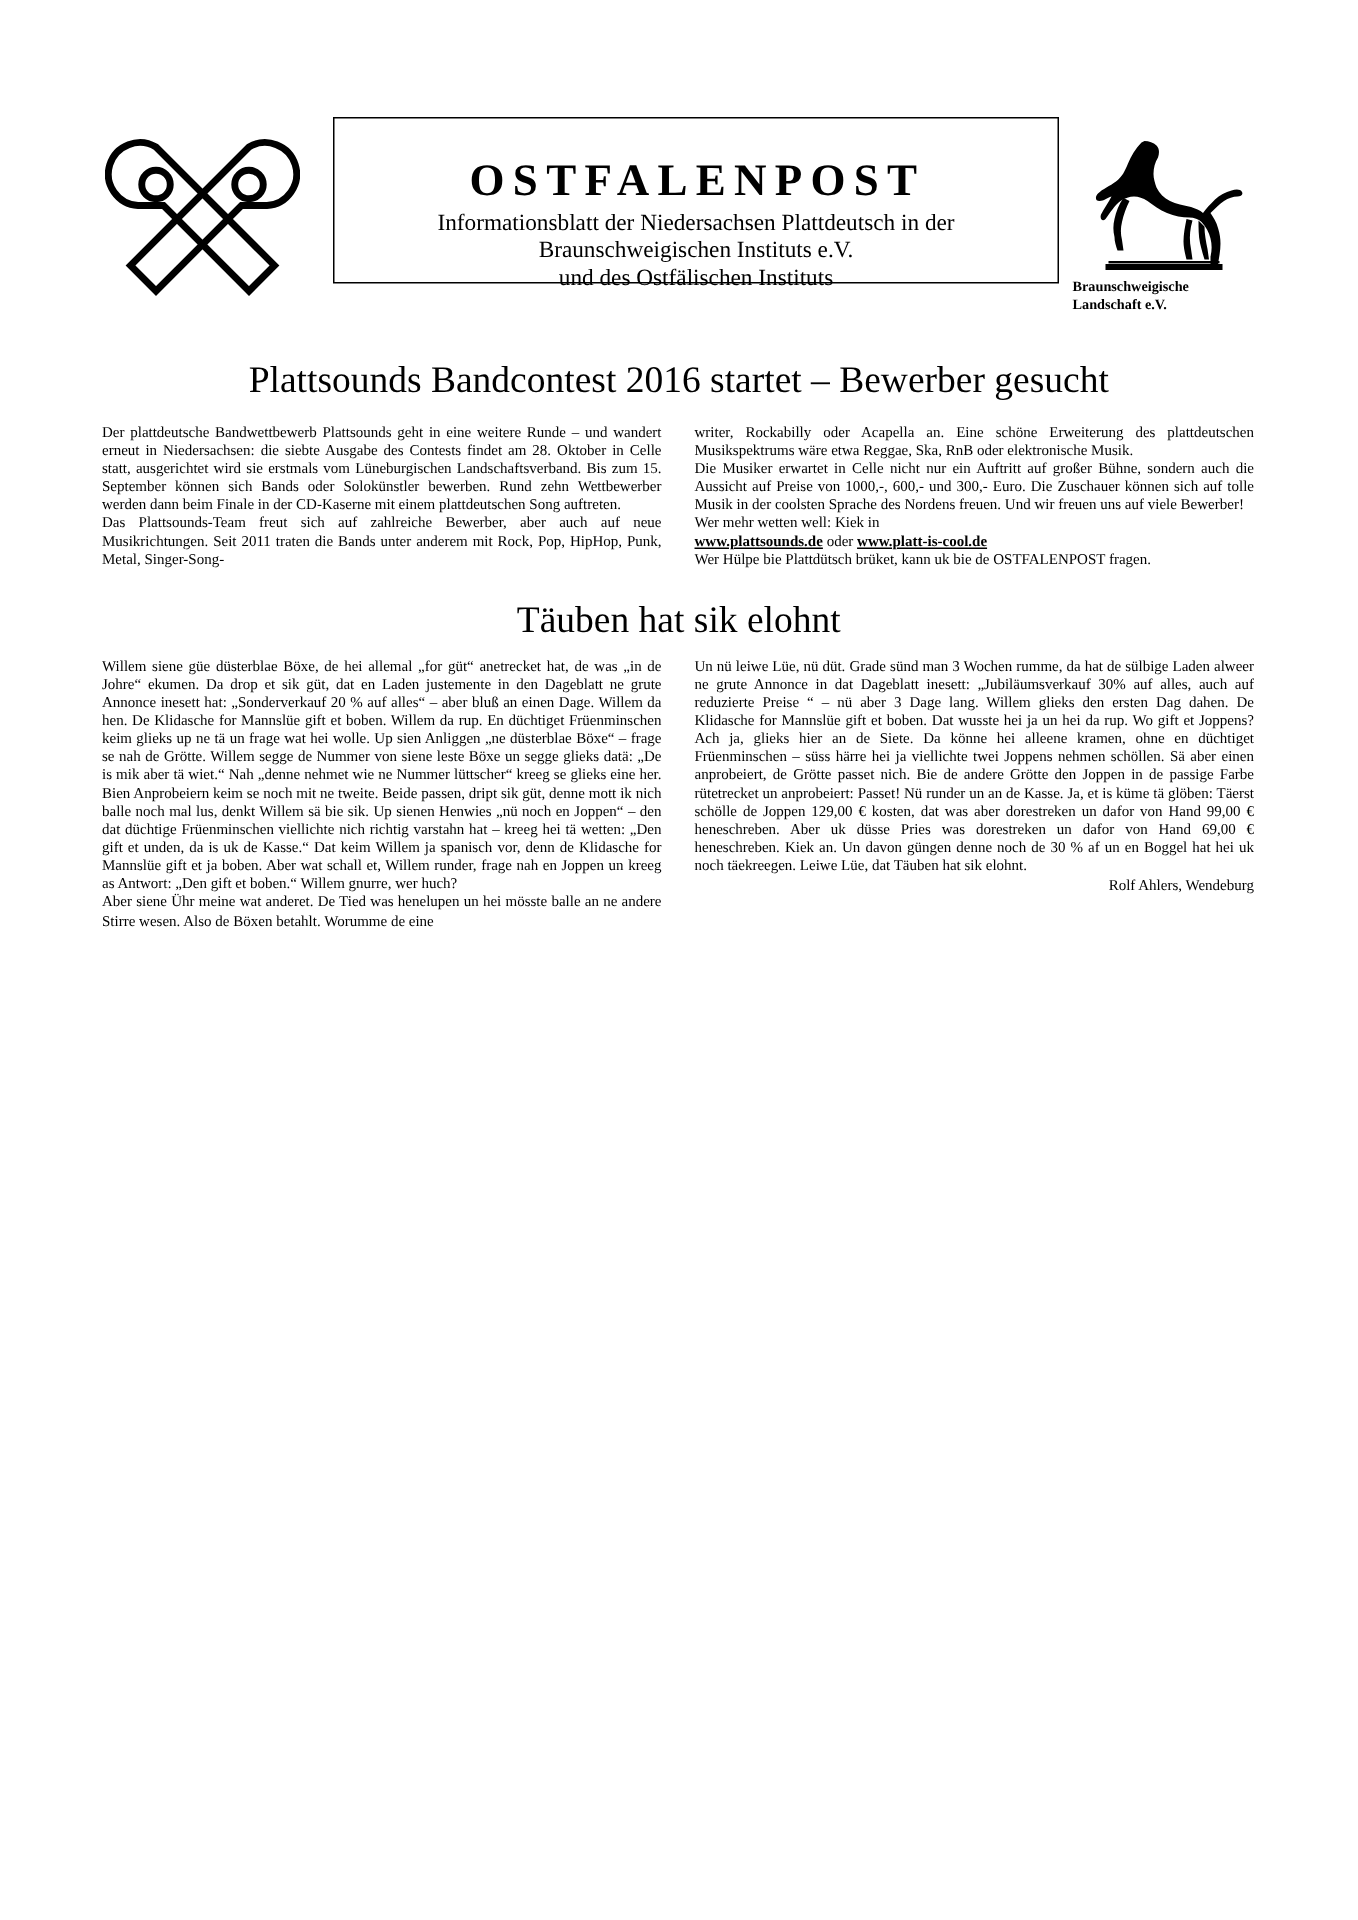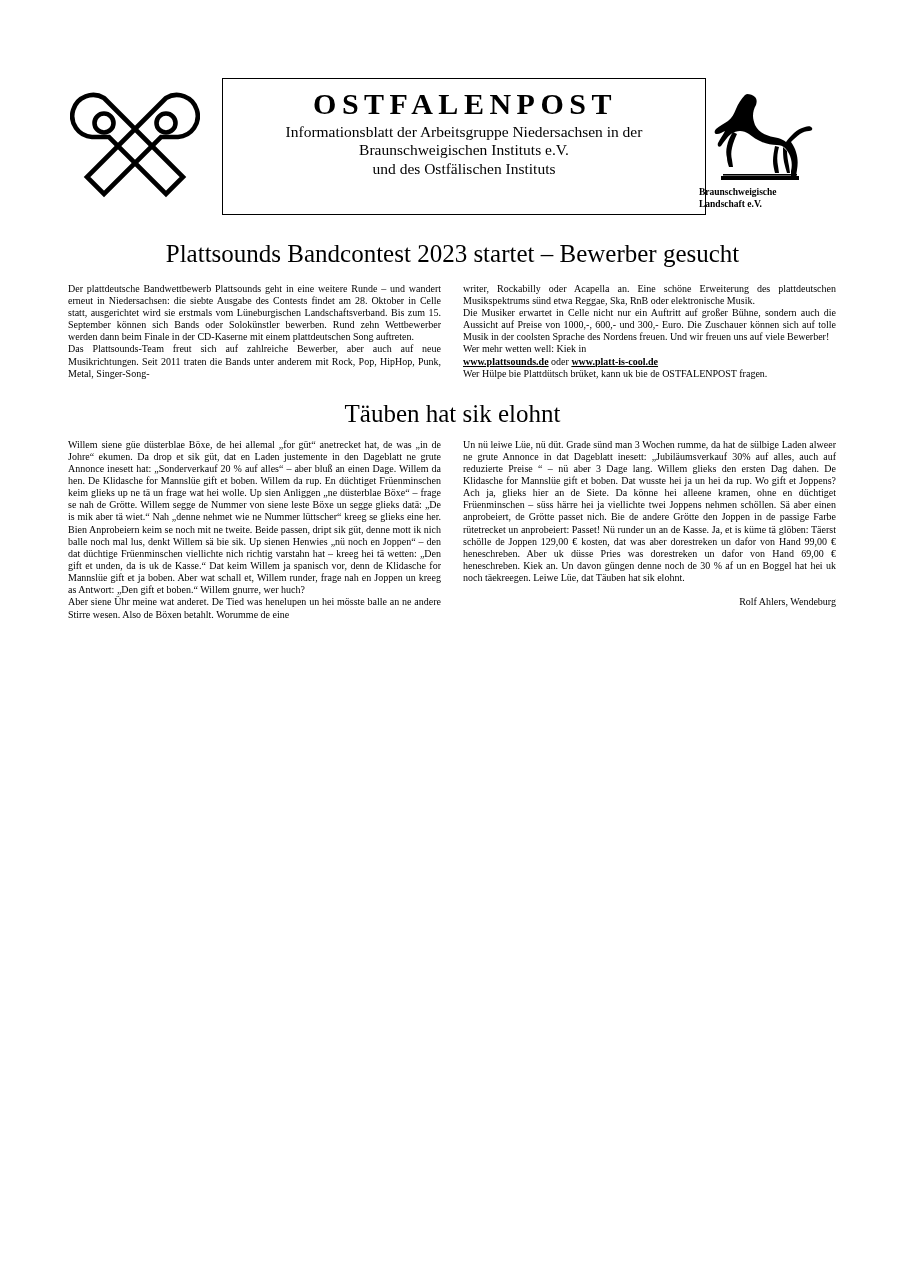--- a/index.html
+++ b/index.html
@@ -27,25 +27,25 @@
   .masthead {
     position: relative;
     height: 150px;
     margin: 72px 68px 0 68px;
   }
   .masthead-box {
     position: absolute;
     left: 154px;
     top: 6px;
     width: 484px;
-    height: 137px;
+    height: 111px;
     border: 1.5px solid #000;
     box-sizing: border-box;
     text-align: center;
-    padding-top: 9px;
+    padding-top: 26px;
   }
   .paper-title {
     font-size: 30px;
     font-weight: bold;
     letter-spacing: 5.5px;
     line-height: 1.05;
     margin: 0 0 3px 2px;
     font-family: "Liberation Serif", "DejaVu Serif", serif;
   }
   .paper-sub {
@@ -65,21 +65,21 @@
   .emblem-left {
     position: absolute;
     left: 2px;
     top: 10px;
     width: 130px;
     height: 132px;
   }
   
   .logo-right {
     position: absolute;
-    right: 16px;
+    right: 0px;
     top: 18px;
     width: 124px;
     height: 128px;
     text-align: center;
   }
   .logo-right svg { display: block; margin: 0 auto; }
   .logo-caption {
     font-size: 9.5px;
     font-weight: bold;
     line-height: 1.22;
@@ -115,21 +115,21 @@
   .col p {
     margin: 0;
     font-size: 10px;
     line-height: 1.215;
     text-align: justify;
     text-justify: inter-word;
     hyphens: manual;
   }
   .col p.byline {
     text-align: right;
-    margin-top: 12px;
+    margin-top: 1px;
   }
   .bold { font-weight: bold; text-decoration: underline; }
 </style>
 </head>
 <body>
 
 <div class="page">
 
   <div class="masthead">
 
@@ -143,21 +143,21 @@
           <path d="M 96 16 L 74 38 L 17 95 L 34 112 L 91 55 L 108 55
                    A 21 21 0 1 0 96 16 Z"></path>
         </g>
         <circle cx="34" cy="41" r="9.5" fill="none" stroke="#000" stroke-width="4.6"></circle>
         <circle cx="96" cy="41" r="9.5" fill="none" stroke="#000" stroke-width="4.6"></circle>
       </svg>
     </div>
 
     <div class="masthead-box">
       <div class="paper-title">OSTFALENPOST</div>
-      <div class="paper-sub">Informationsblatt der Arbeitsgruppe Niedersachsen in der</div>
+      <div class="paper-sub">Informationsblatt der Niedersachsen Plattdeutsch in der</div>
       <div class="paper-sub">Braunschweigischen Instituts e.V.</div>
       <div class="paper-sub">und des Ostfälischen Instituts</div>
     </div>
 
     <div class="logo-right">
       <svg viewBox="0 0 116 96" width="116" height="96" aria-hidden="true">
         <g fill="#000">
 
           <path d="M44 5 C40 9 37 14 35 19 C33 24 31 28 27 31
                    C23 34 18 36 15 39 C13 41 13 44 16 44
@@ -195,28 +195,28 @@
       </svg>
       <div class="logo-caption">
         <div>Braunschweigische</div>
         <div>Landschaft e.V.</div>
       </div>
     </div>
   </div>
 
   <div class="content">
 
-    <h1 class="article-title">Plattsounds Bandcontest 2023 startet – Bewerber gesucht</h1>
+    <h1 class="article-title">Plattsounds Bandcontest 2016 startet – Bewerber gesucht</h1>
     <div class="cols">
       <div class="col">
         <p>Der plattdeutsche Bandwettbewerb Plattsounds geht in eine weitere Runde – und wandert erneut in Niedersachsen: die siebte Ausgabe des Contests findet am 28. Oktober in Celle statt, ausgerichtet wird sie erstmals vom Lüneburgischen Landschaftsverband. Bis zum 15. September können sich Bands oder Solokünstler bewerben. Rund zehn Wettbewerber werden dann beim Finale in der CD-Kaserne mit einem plattdeutschen Song auftreten.</p>
         <p>Das Plattsounds-Team freut sich auf zahlreiche Bewerber, aber auch auf neue Musikrichtungen. Seit 2011 traten die Bands unter anderem mit Rock, Pop, HipHop, Punk, Metal, Singer-Song-</p>
       </div>
       <div class="col">
-        <p>writer, Rockabilly oder Acapella an. Eine schöne Erweiterung des plattdeutschen Musikspektrums sünd etwa Reggae, Ska, RnB oder elektronische Musik.</p>
+        <p>writer, Rockabilly oder Acapella an. Eine schöne Erweiterung des plattdeutschen Musikspektrums wäre etwa Reggae, Ska, RnB oder elektronische Musik.</p>
         <p>Die Musiker erwartet in Celle nicht nur ein Auftritt auf großer Bühne, sondern auch die Aussicht auf Preise von 1000,-, 600,- und 300,- Euro. Die Zuschauer können sich auf tolle Musik in der coolsten Sprache des Nordens freuen. Und wir freuen uns auf viele Bewerber!</p>
         <p>Wer mehr wetten well: Kiek in</p>
         <p>
           <span class="bold">www.plattsounds.de</span><span> oder </span><span class="bold">www.platt-is-cool.de</span>
         </p>
         <p>Wer Hülpe bie Plattdütsch brüket, kann uk bie de OSTFALENPOST fragen.</p>
       </div>
     </div>
 
     <h1 class="article-title second">Täuben hat sik elohnt</h1>

